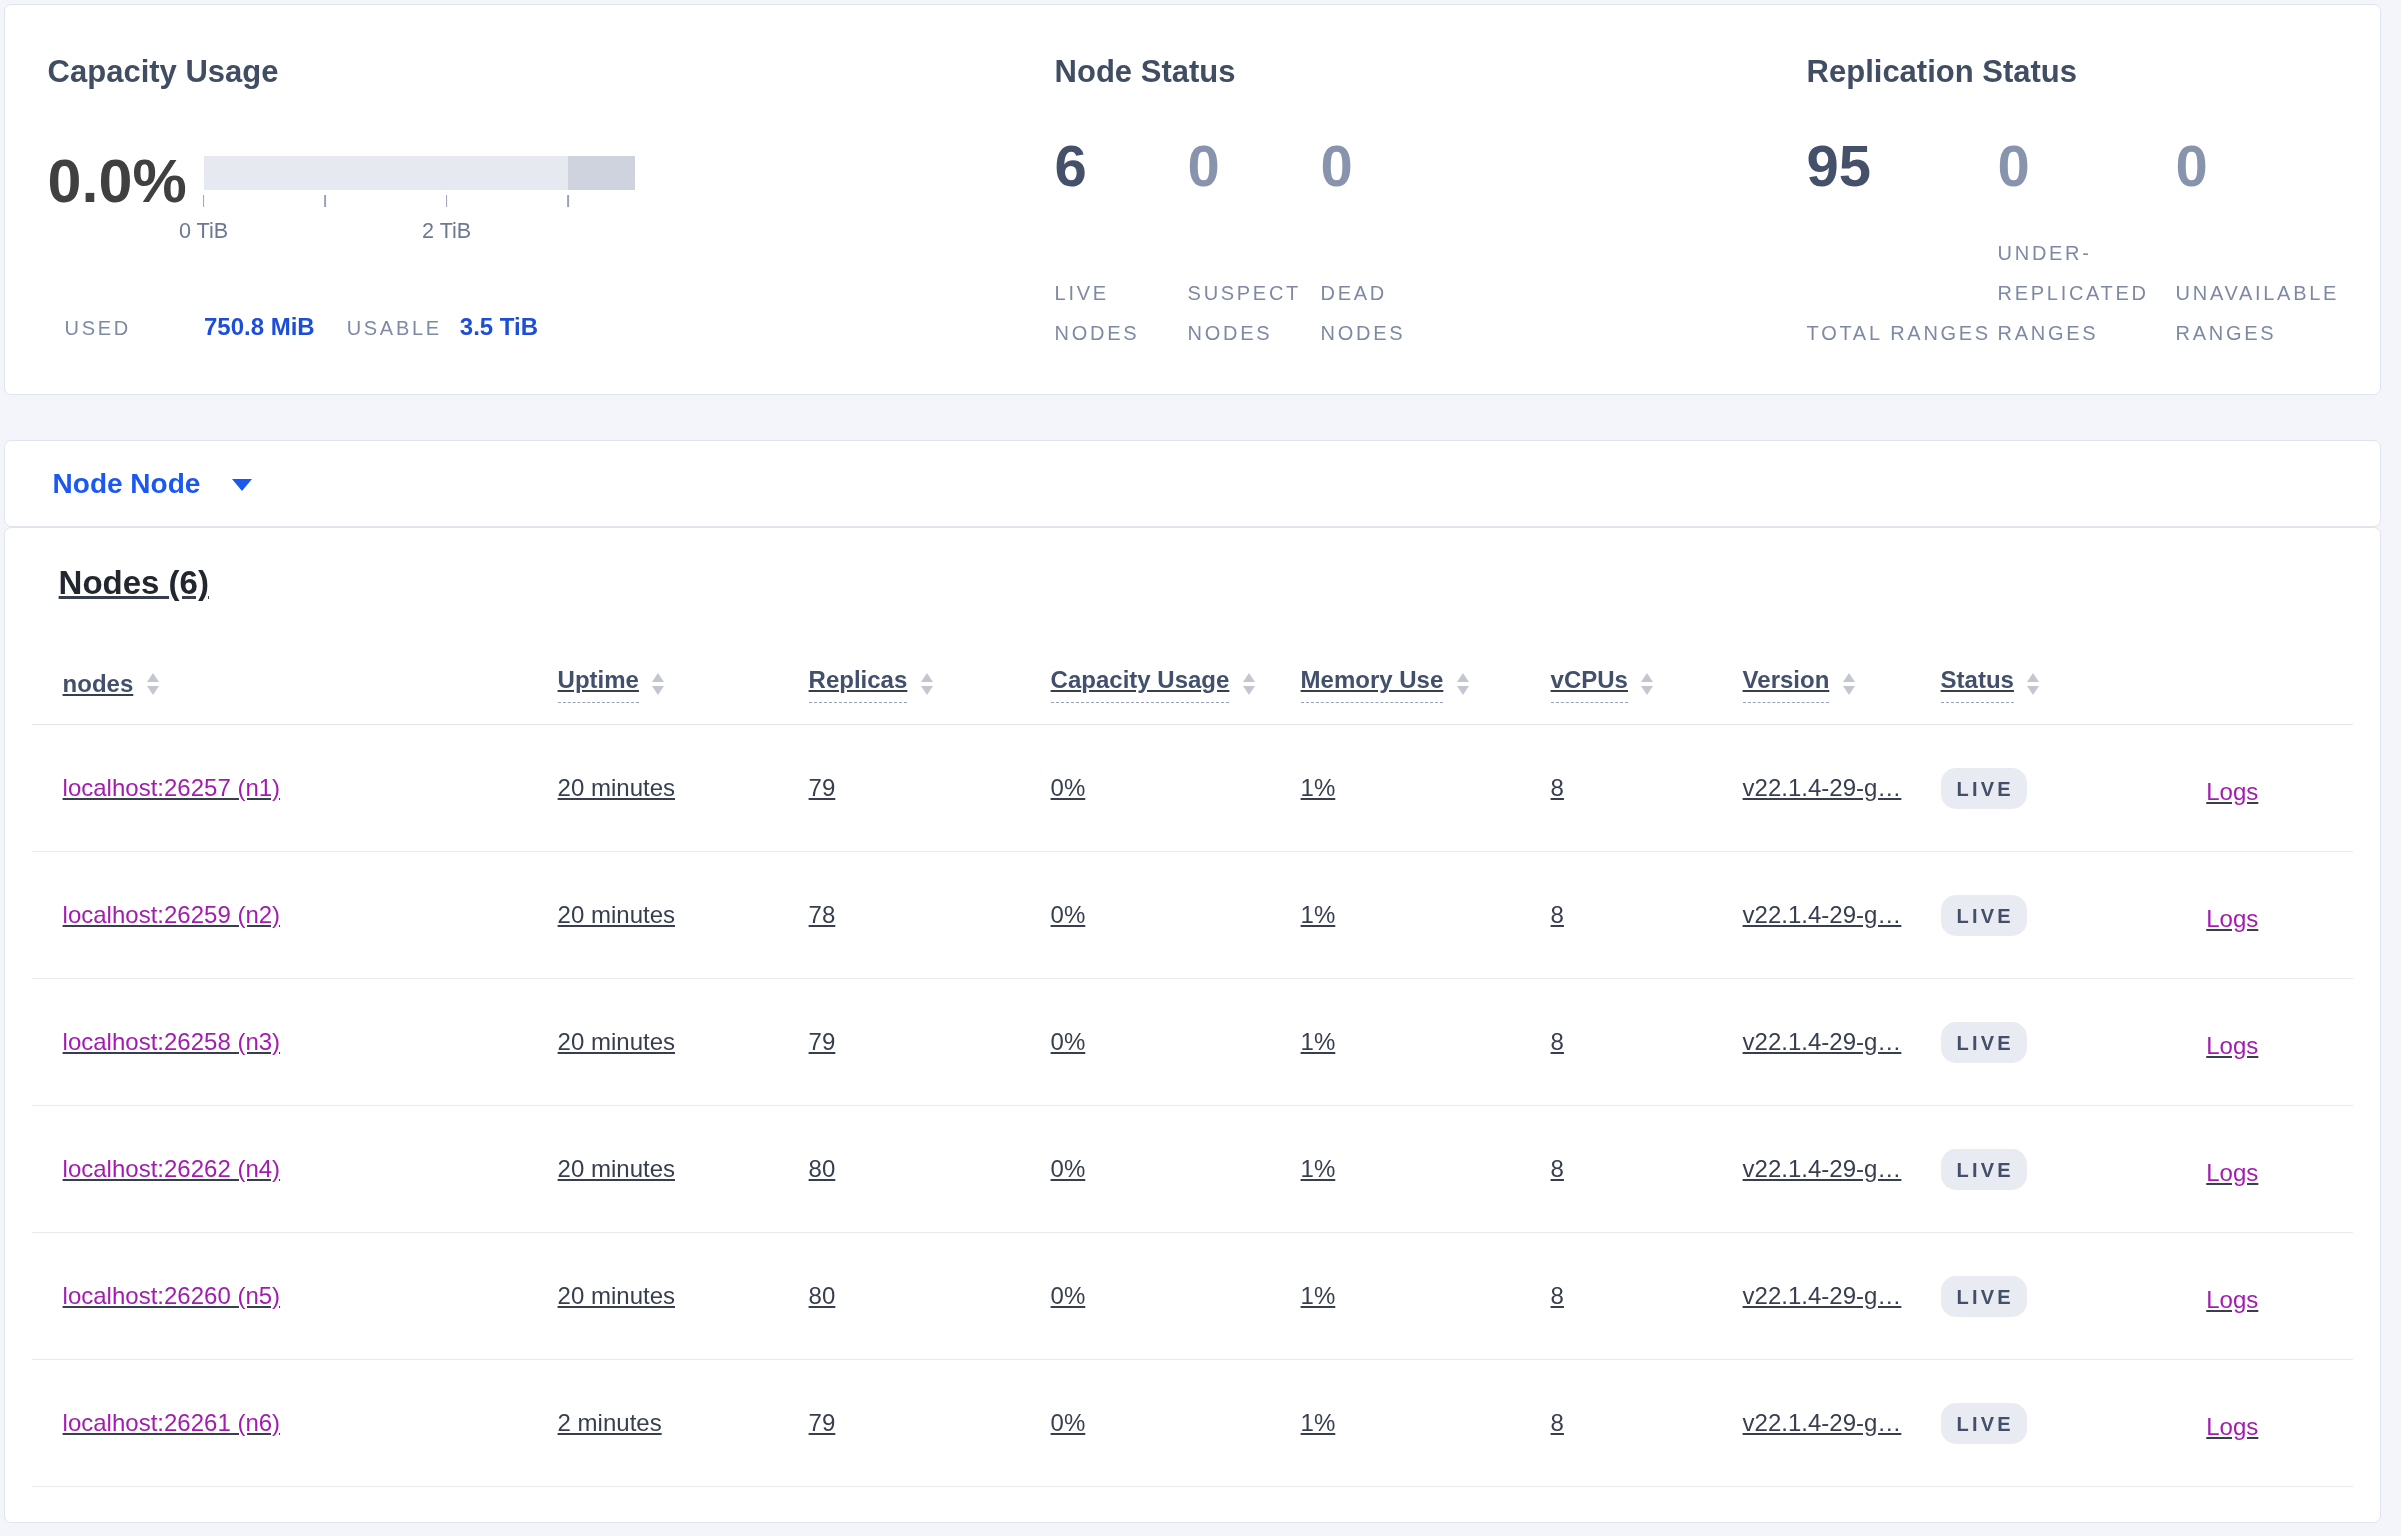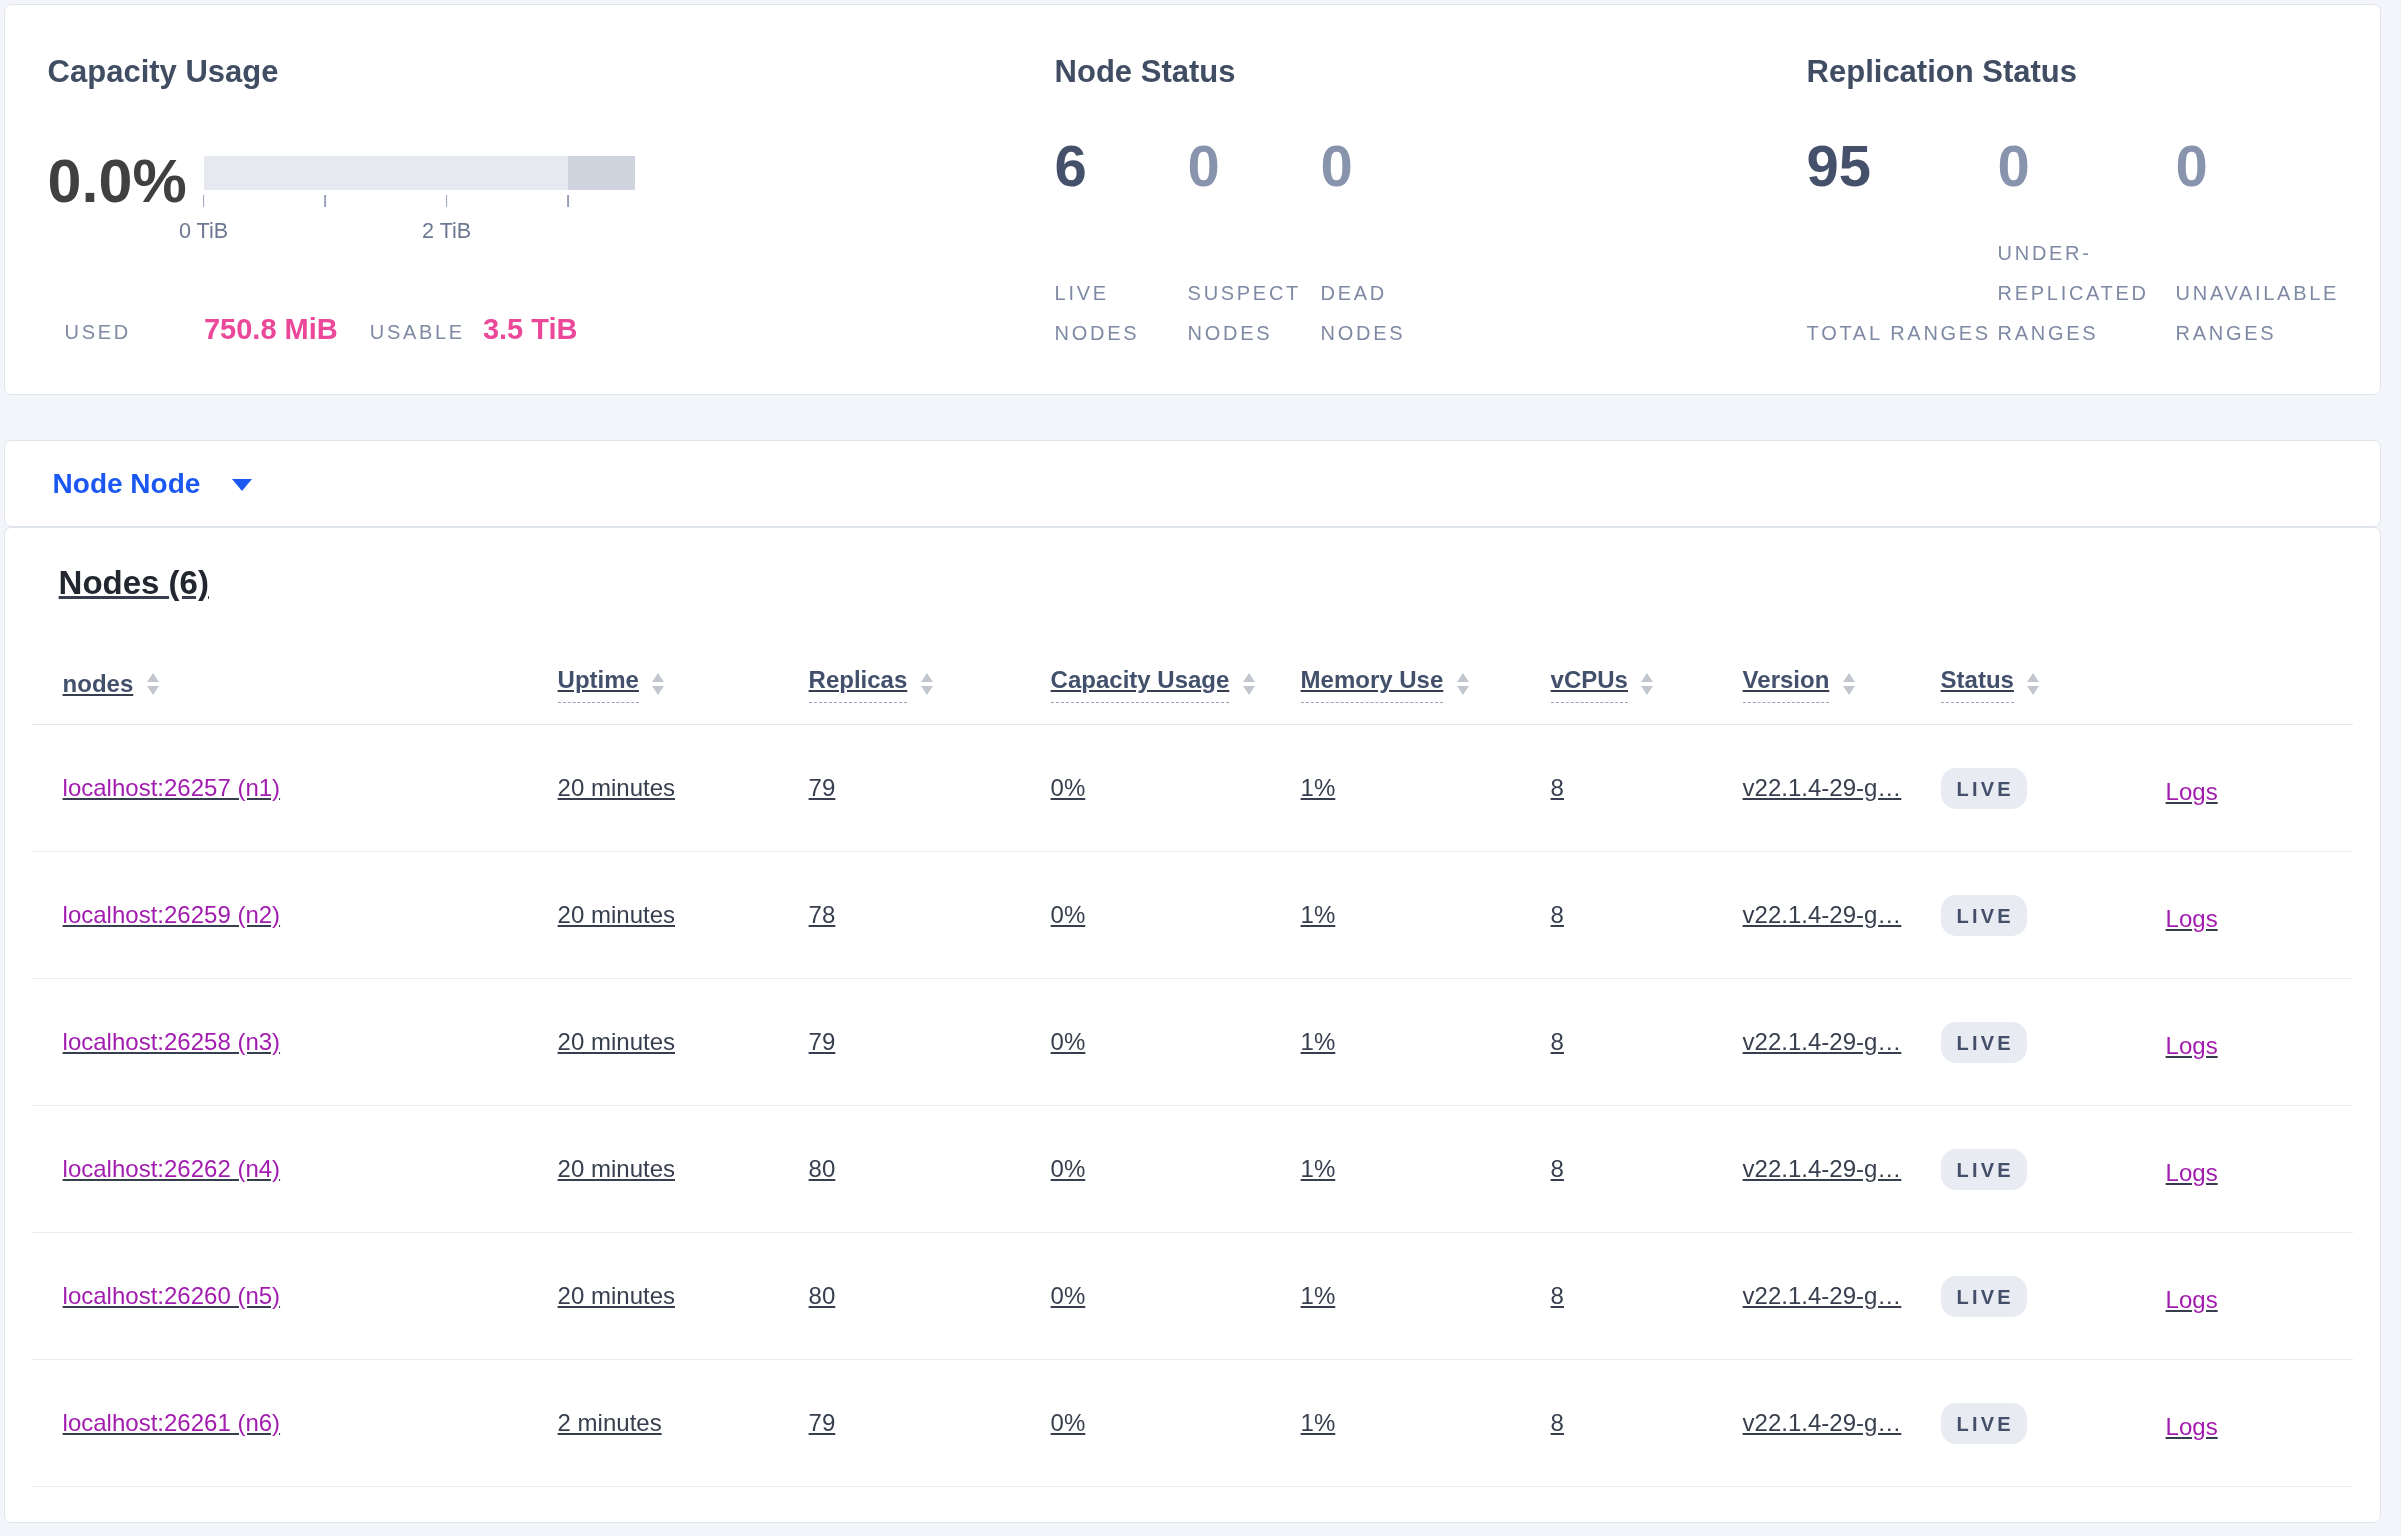--- a/index.html
+++ b/index.html
@@ -49,21 +49,21 @@
     position:absolute; top:23.4px; transform:translateX(-50%);
     font-size:21.6px; color:#6d7892; white-space:nowrap;
   }
   .cap-stats {
     position:absolute; left:17px; top:261px;
     display:flex; align-items:baseline; white-space:nowrap;
   }
   .caps-label {
     font-size:20px; letter-spacing:2.7px; color:#7e89a3; font-weight:400;
   }
-  .cap-value { font-size:29px; font-weight:600; color:#ec4899; }
+  .cap-value { font-size:24px; font-weight:600; color:#1d4ed8; }
   .cap-value.used { margin-left:73px; }
   .caps-label.usable { margin-left:32px; }
   .cap-value.usable { margin-left:18px; }
 
   .stats-row { display:flex; margin-top:45px; }
   .stat { display:flex; flex-direction:column; height:216px; }
   .nodes-panel .stat { width:133px; }
   .repl-panel .stat-1 { width:191px; }
   .repl-panel .stat-2 { width:178px; }
   .repl-panel .stat-3 { width:207px; }
@@ -109,21 +109,21 @@
     width:0; height:0;
     border-left:6.3px solid transparent; border-right:6.3px solid transparent;
   }
   .sort-icon .up   { border-bottom:9px solid #c2c6cf; }
   .sort-icon .down { border-top:9px solid #c2c6cf; }
 
   .trow { height:127px; border-bottom:0.9px solid #e8eaef; }
   .td { font-size:24px; color:#373e4d; white-space:nowrap; }
   .td-first { padding-left:31px; }
   a.link { color:#a21caf; text-decoration:none; cursor:pointer; }
-  .td-logs { text-align:left; padding-right:54px;margin-top:8px; }
+  .td-logs { text-align:center; padding-right:54px;margin-top:8px; }
   .status-badge {
     display:inline-block; background:#e8ebf2; color:#44506a;
     font-size:20px; font-weight:700; letter-spacing:3.2px;
     padding:9px 13.5px 8px 16px; border-radius:15px; line-height:1.2;
   }
 </style>
 </head>
 <body>
 
 <section class="card top-card">

